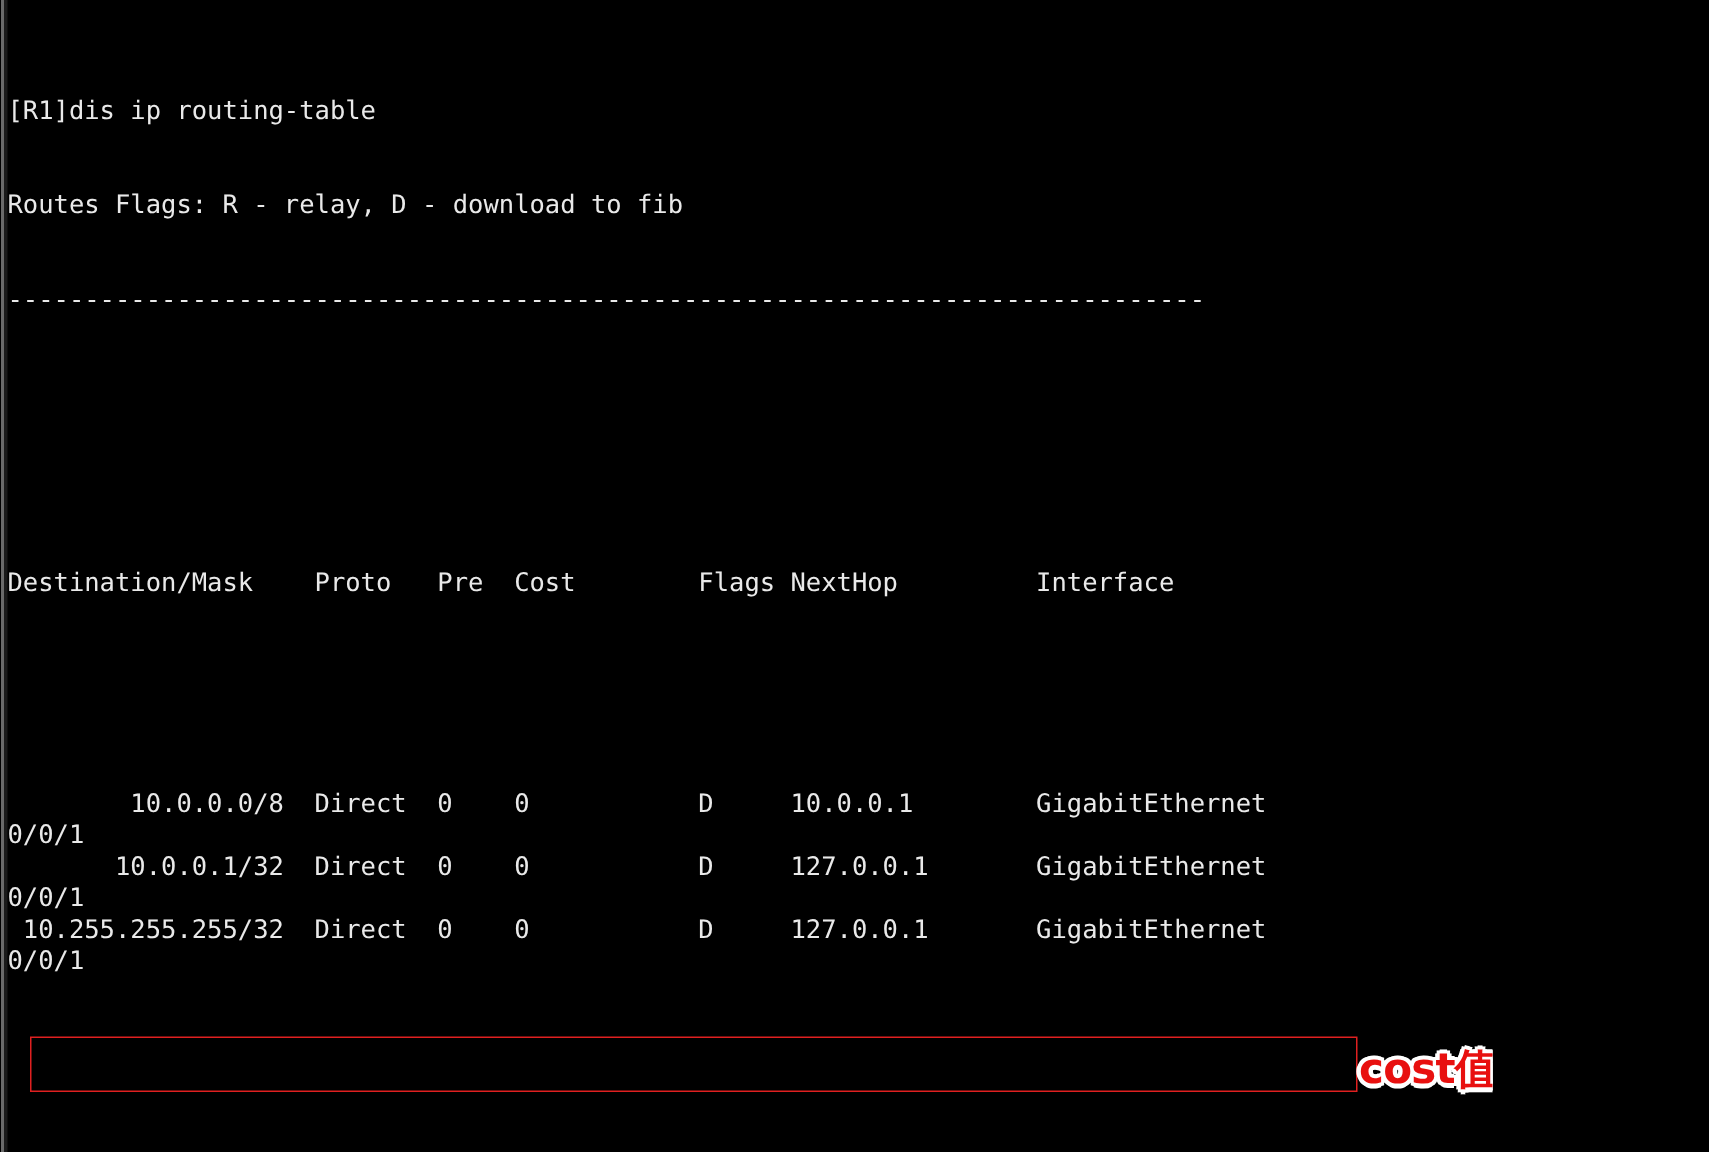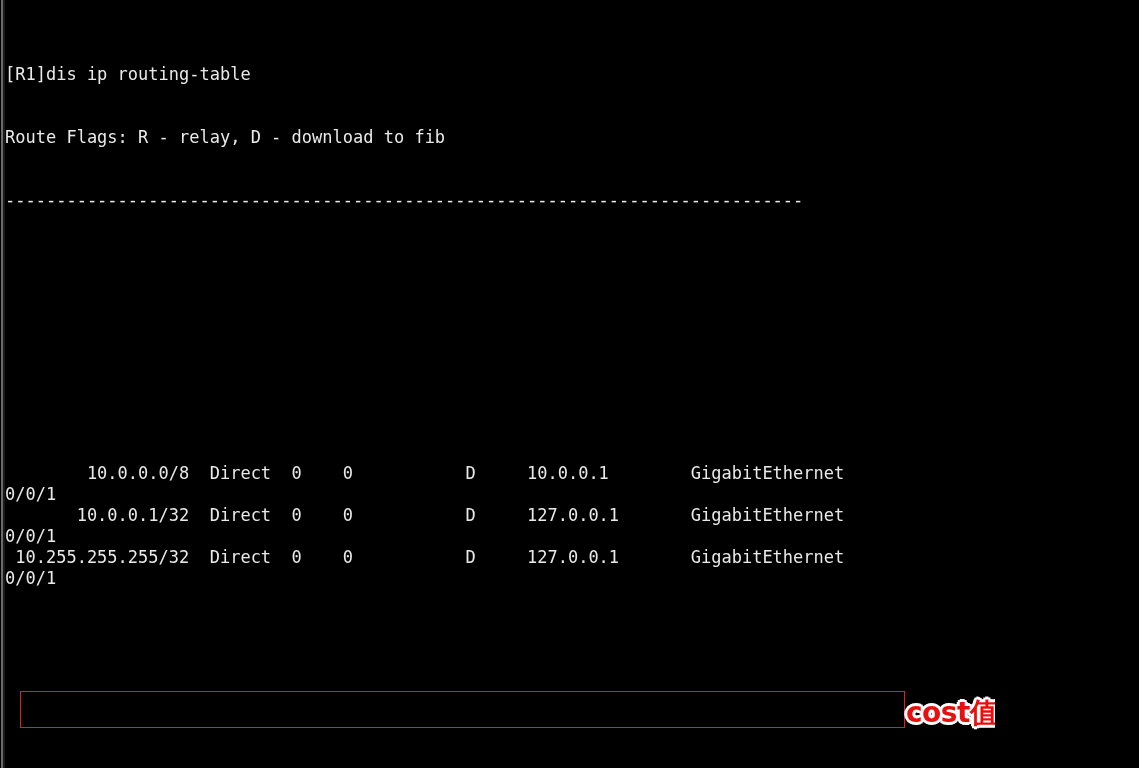--- a/index.html
+++ b/index.html
@@ -83,24 +83,25 @@
 </head>
 <body>
 
 <div id="screen">
 
   <div id="left-rail"></div>
 
   <div id="console">
 
     <div class="line">[R1]dis ip routing-table</div>
-    <div class="line">Route Flags: R - relay, D - download to fib</div>
+    <div class="line">Routes Flags: R - relay, D - download to fib</div>
     <div class="line">------------------------------------------------------------------------------</div>
     <div class="line blank"></div>
     <div class="line blank"></div>
+    <div class="line">Destination/Mask    Proto   Pre  Cost        Flags NextHop         Interface</div>
     <div class="line blank"></div>
 
     <div id="route-rows"><div class="line">        10.0.0.0/8  Direct  0    0           D     10.0.0.1        GigabitEthernet</div><div class="line">0/0/1</div><div class="line">       10.0.0.1/32  Direct  0    0           D     127.0.0.1       GigabitEthernet</div><div class="line">0/0/1</div><div class="line"> 10.255.255.255/32  Direct  0    0           D     127.0.0.1       GigabitEthernet</div><div class="line">0/0/1</div></div>
 
   </div>
 
   <div id="highlight-box"></div>
 
   <div id="annotation">cost值为2</div>
 

